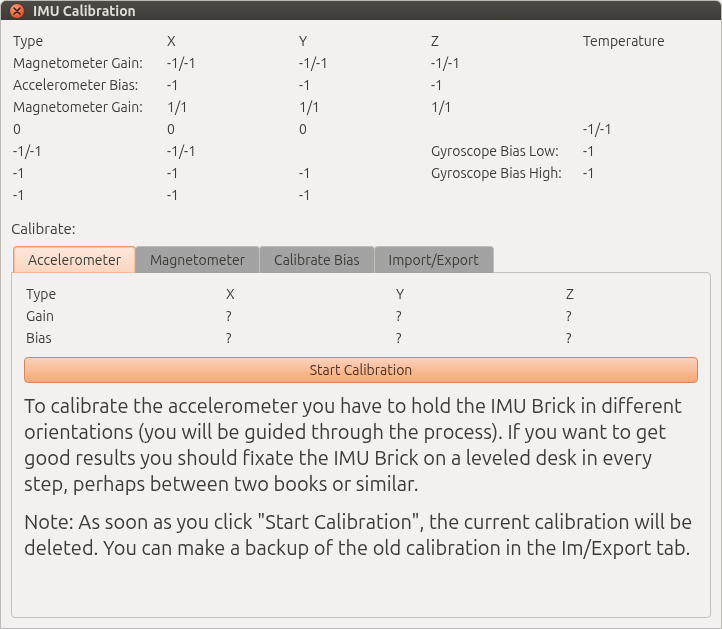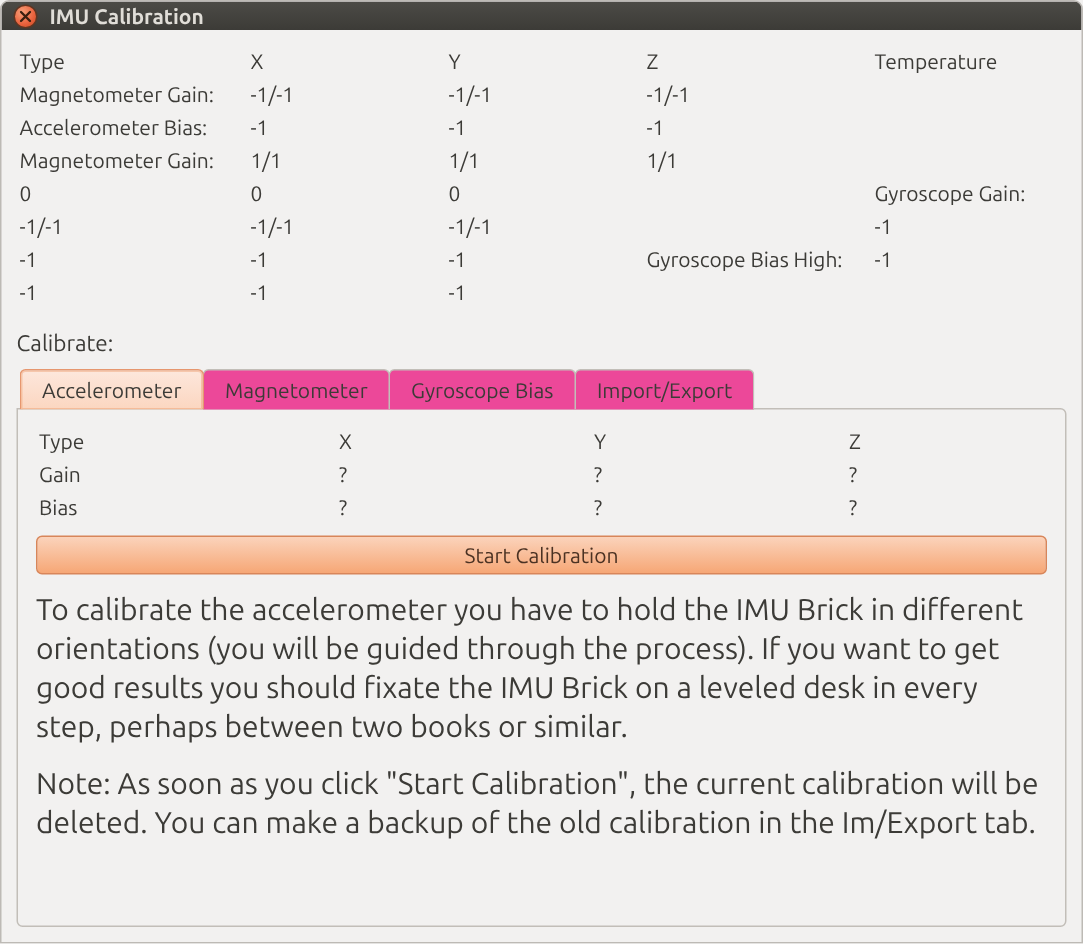--- a/index.html
+++ b/index.html
@@ -8,21 +8,21 @@
   .titlebar { height: 19px; background: linear-gradient(to bottom, #4c4b46, #3c3b37); display:flex; align-items:center; padding: 0 8px; gap:8px; }
   .close-btn { width:16px; height:16px; border-radius:50%; background: radial-gradient(circle at 35% 30%, #f7a07a, #e8613c 60%, #c44a22); border:1px solid #5d3522; display:flex; align-items:center; justify-content:center;}
   .close-btn svg { width:8px; height:8px; }
   .title { color:#e0ddd7; font-weight:bold; font-size:14px; }
   .content { flex:1; padding:10px 10px 10px 10px; display:flex; flex-direction:column;}
   .top-table { display:grid; grid-template-columns: 154px 132px 132px 152px auto; font-size:14px; color:#3c3b37; }
   .top-table div { padding:3px 2px; }
   .hdr { font-weight:normal; }
   .section-label { font-size:15px; color:#3c3b37; margin:14px 0 8px 0;}
   .tabs { display:flex; gap:0px; padding-left:2px;}
-  .tab { background:#ec4899; border:1px solid #c2beb8; border-bottom:none; border-radius:4px 4px 0 0; padding:5px 14px 5px 14px; font-size:14px; color:#3c3b37; margin-right:-1px; cursor:pointer; position:relative; top:1px;}
+  .tab { background:#a3a3a3; border:1px solid #c2beb8; border-bottom:none; border-radius:4px 4px 0 0; padding:5px 14px 5px 14px; font-size:14px; color:#3c3b37; margin-right:-1px; cursor:pointer; position:relative; top:1px;}
   .tab.active { background: linear-gradient(to bottom, #fde7dc, #fbd6c0); border-color:#e6976f; color:#3c3b37; z-index:2; box-shadow:0 0 0 1px rgba(231,126,64,0.3) inset;}
   .tab-panel { border:1px solid #c2beb8; border-radius:0 4px 4px 4px; background:#f2f1f0; flex:1; padding:10px 12px 12px 12px; display:flex; flex-direction:column;}
   .inner-table { display:grid; grid-template-columns: 200px 170px 170px auto; font-size:14px; color:#3c3b37;}
   .inner-table div { padding:3px 2px;}
   .start-btn { margin-top:8px; width:100%; height:26px; border:1px solid #d8865a; border-radius:4px; background: linear-gradient(to bottom, #fbd3bb, #f6a776); color:#4b3223; font-size:14px; cursor:pointer; text-align:right; display:flex; align-items:center; justify-content:center;}
   .desc { margin-top:10px; font-size:20px; color:#3c3b37; line-height:1.3;}
   .desc p { margin:0 0 12px 0;}
 </style>
 </head>
 <body>
@@ -62,44 +62,44 @@
       <div>1/1</div>
       <div>1/1</div>
       <div>1/1</div>
       <div></div>
 
       <div>0</div>
       <div>0</div>
       <div>0</div>
       <div></div>
 
-      <div>Gyroscope Gain:</div>
       <div>-1/-1</div>
       <div>-1/-1</div>
       <div>-1/-1</div>
       <div></div>
 
+      <div>Gyroscope Bias Low:</div>
       <div>-1</div>
       <div>-1</div>
       <div>-1</div>
       <div>-1</div>
 
       <div>Gyroscope Bias High:</div>
       <div>-1</div>
       <div>-1</div>
       <div>-1</div>
       <div>-1</div>
     </div>
 
     <div class="section-label">Calibrate:</div>
 
     <div class="tabs">
       <div class="tab active">Accelerometer</div>
       <div class="tab">Magnetometer</div>
-      <div class="tab">Gyroscope Bias</div>
+      <div class="tab">Calibrate Bias</div>
       <div class="tab">Import/Export</div>
     </div>
 
     <div class="tab-panel">
       <div class="inner-table">
         <div>Type</div>
         <div>X</div>
         <div>Y</div>
         <div>Z</div>
 

